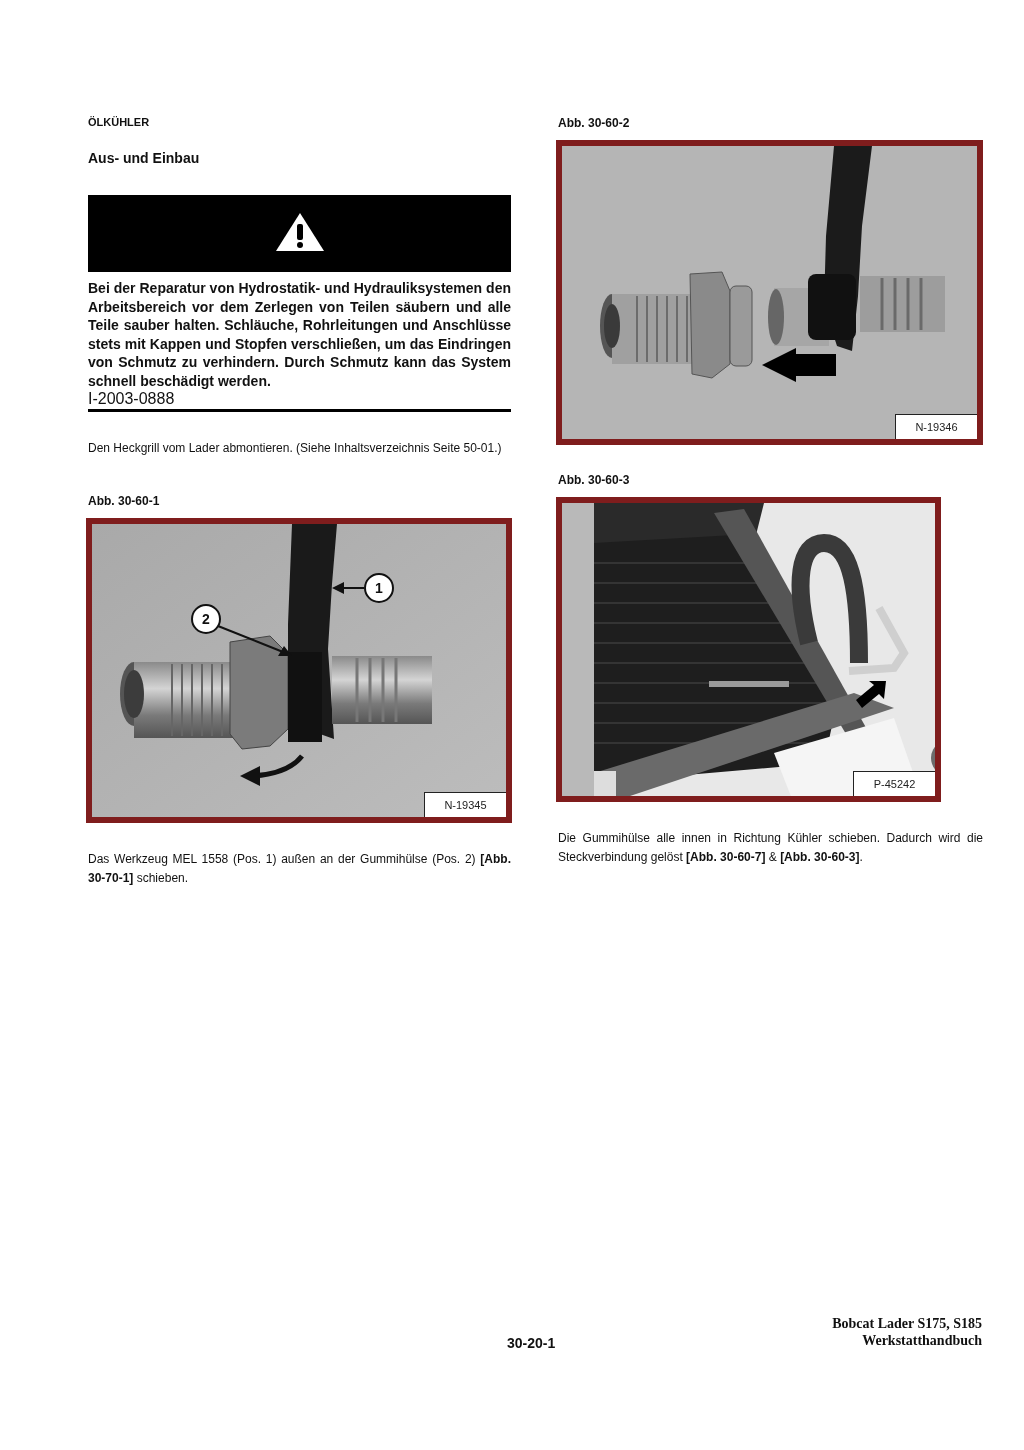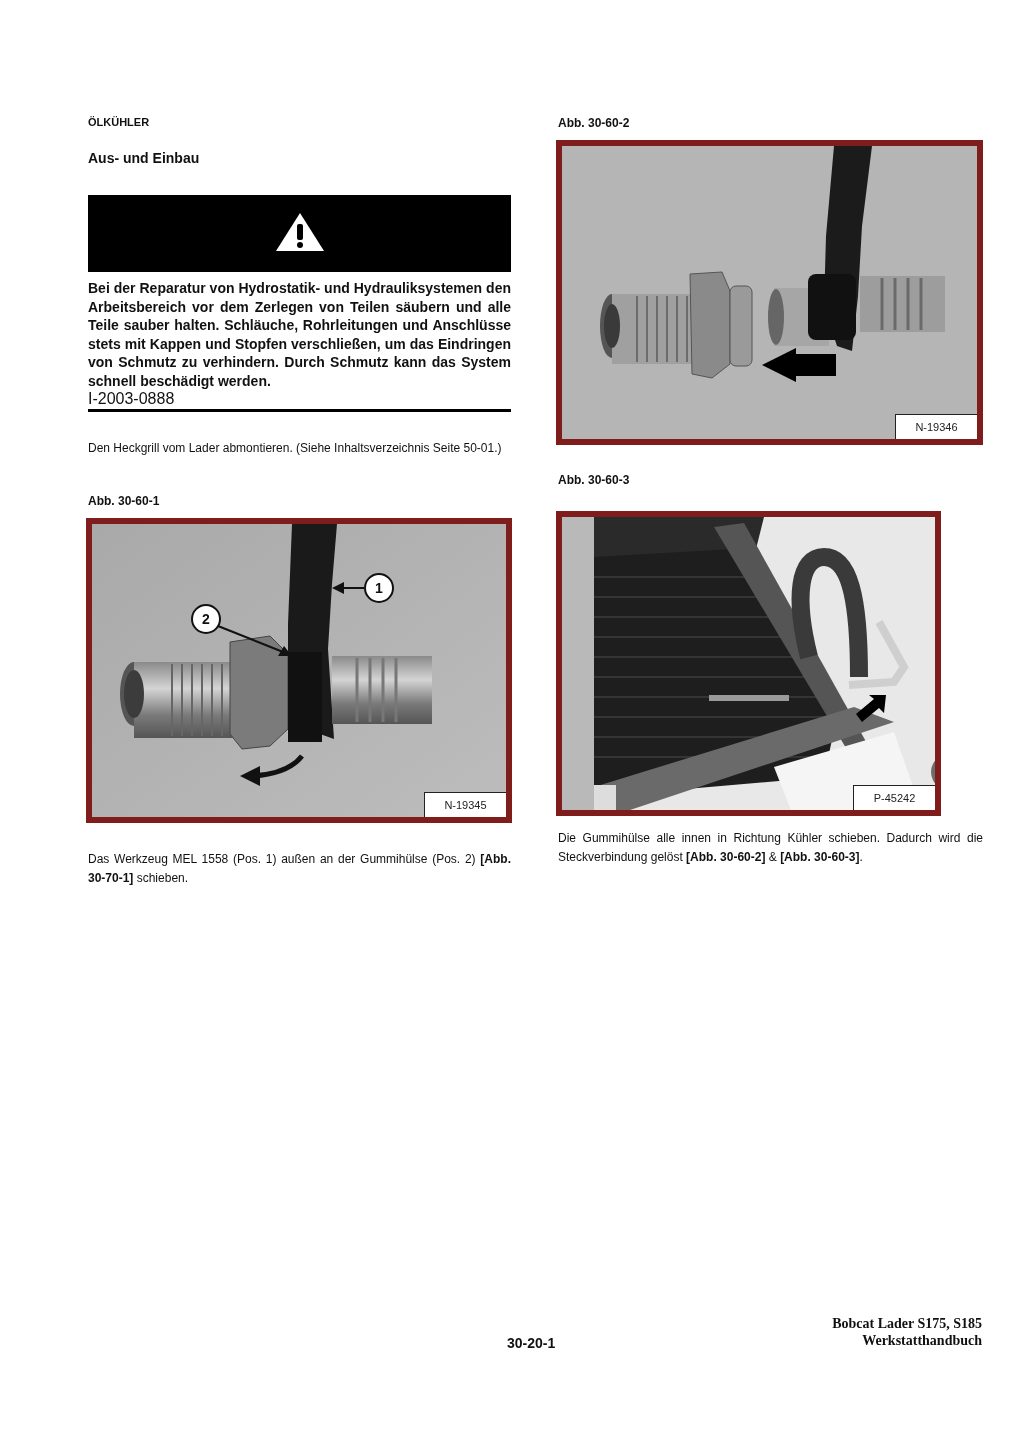--- a/index.html
+++ b/index.html
@@ -142,21 +142,21 @@
         <line x1="359" y1="132" x2="359" y2="184"></line>
     </g>
 
     <rect x="232" y="208" width="42" height="22" fill="#000"></rect>
     <polygon points="200,219 234,202 234,236" fill="#000"></polygon>
   </svg>
   <div class="tag">N-19346</div>
 </div>
 
 <div class="abs fig-label" style="left:558px; top:473px;">Abb. 30-60-3</div>
-<div class="abs photo" style="left:556px; top:511px; width:385px; height:305px;padding-left:32px;">
+<div class="abs photo" style="left:556px; top:497px; width:385px; height:305px;padding-left:32px;">
   <svg width="423" height="301" viewBox="0 0 423 301">
     <rect width="423" height="301" fill="#e8e8e8"></rect>
 
     <polygon points="0,0 170,0 160,40 0,60" fill="#2a2a2a"></polygon>
 
     <polygon points="0,40 140,32 245,190 230,260 0,280" fill="#1e1e1e"></polygon>
     <g stroke="#4a4a4a" stroke-width="1">
       <line x1="0" y1="60" x2="170" y2="60"></line>
         <line x1="0" y1="80" x2="180" y2="80"></line>
       <line x1="0" y1="100" x2="190" y2="100"></line>
@@ -182,20 +182,20 @@
     <polygon points="180,250 300,215 330,301 200,301" fill="#f5f5f5"></polygon>
     <ellipse cx="365" cy="255" rx="28" ry="22" fill="#6c6c6c"></ellipse>
 
     <polygon points="262,197 280,182 275,178 292,178 290,196 285,191 268,205" fill="#000"></polygon>
     <circle cx="395" cy="15" r="10" fill="#bbb" stroke="#777"></circle>
   </svg>
   <div class="tag">P-45242</div>
 </div>
 
 <div class="abs para" style="left:558px; top:829px; width:425px;">
-  <span>Die Gummihülse alle innen in Richtung Kühler schieben. Dadurch wird die Steckverbindung gelöst </span><b>[Abb. 30-60-2]</b><span> &amp; </span><b>[Abb. 30-60-3]</b><span>.</span>
+  <span>Die Gummihülse alle innen in Richtung Kühler schieben. Dadurch wird die Steckverbindung gelöst </span><b>[Abb. 30-60-7]</b><span> &amp; </span><b>[Abb. 30-60-3]</b><span>.</span>
 </div>
 
 <div class="abs footer-page" style="left:507px; top:1335px;">30-20-1</div>
 <div class="abs footer-right" style="right:42px; top:1315px;font-family:Liberation Serif, serif;">
   <div>Bobcat Lader S175, S185</div>
   <div>Werkstatthandbuch</div>
 </div>
 
 </body></html>

